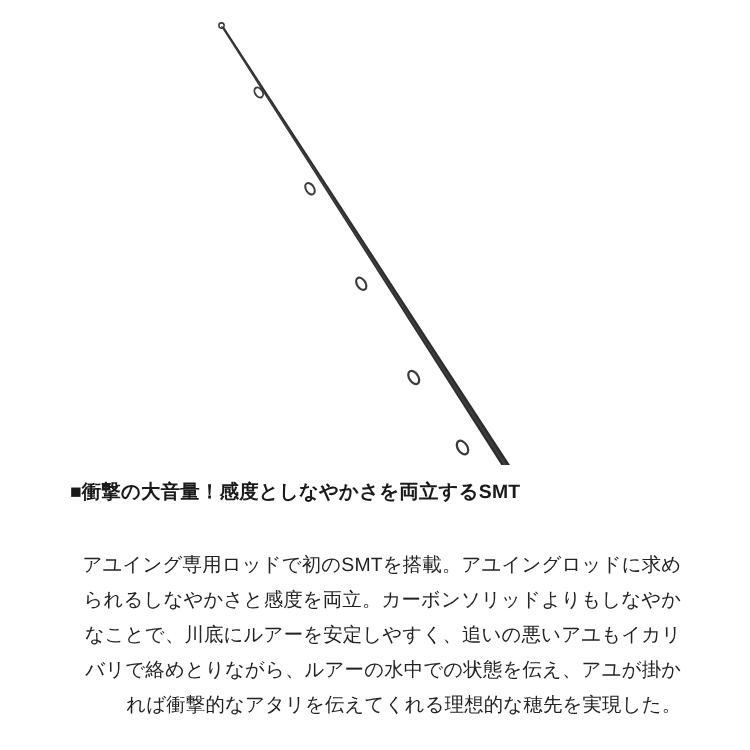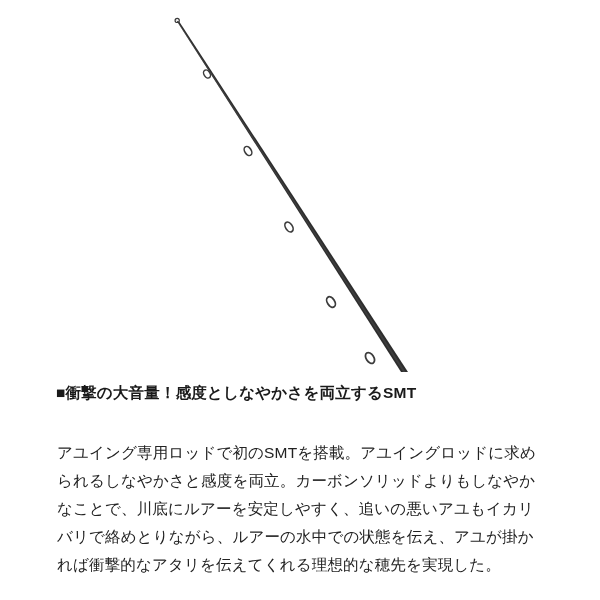--- a/index.html
+++ b/index.html
@@ -54,21 +54,21 @@
   }
   .body-copy {
     position: absolute;
     left: 57px;
     top: 48px;
     width: 488px;
     font-size: 15.5px;
     line-height: 28px;
     color: #222222;
     letter-spacing: 0.15px;
-    text-align: left;
+    text-align: right;
   }
 </style>
 </head>
 <body>
 
 <div class="page">
 
   <div class="illustration">
     <svg width="600" height="375" viewBox="0 0 600 375" xmlns="http://www.w3.org/2000/svg">
 

